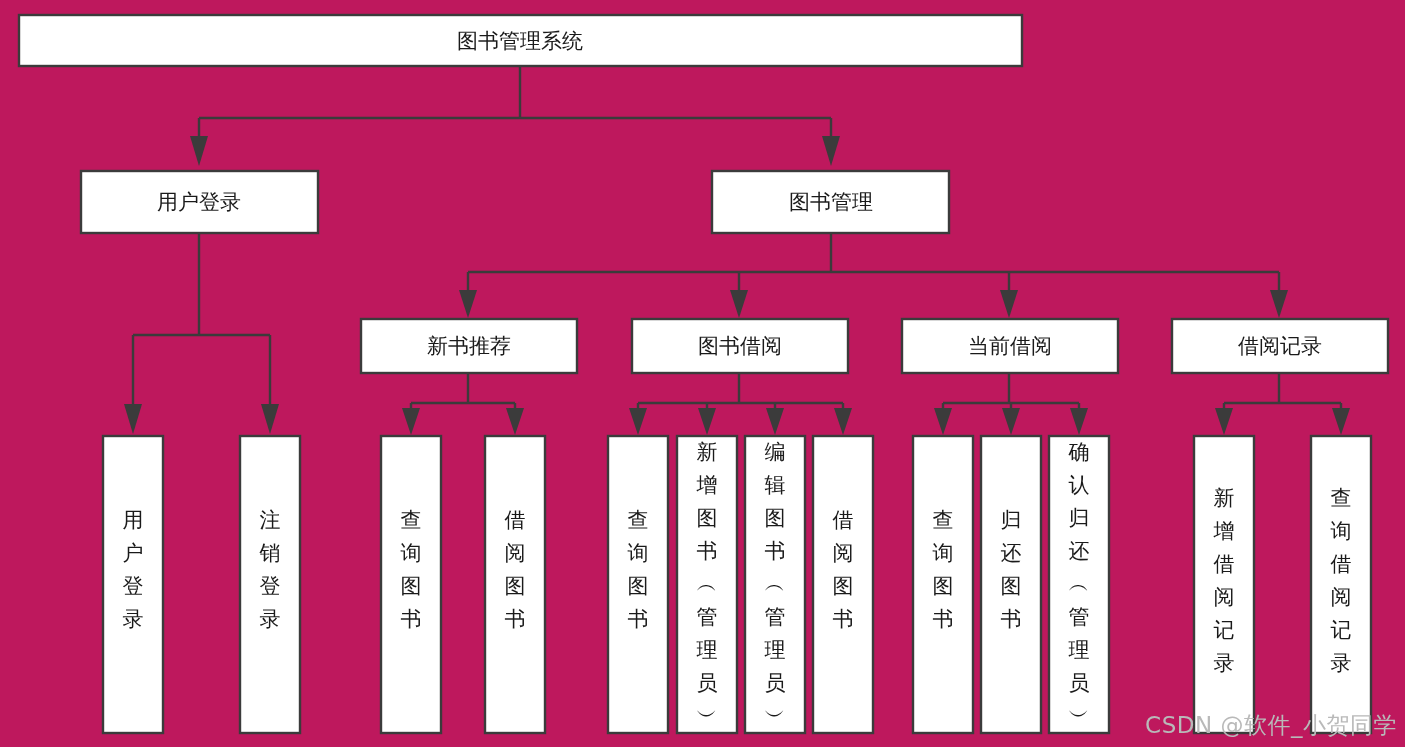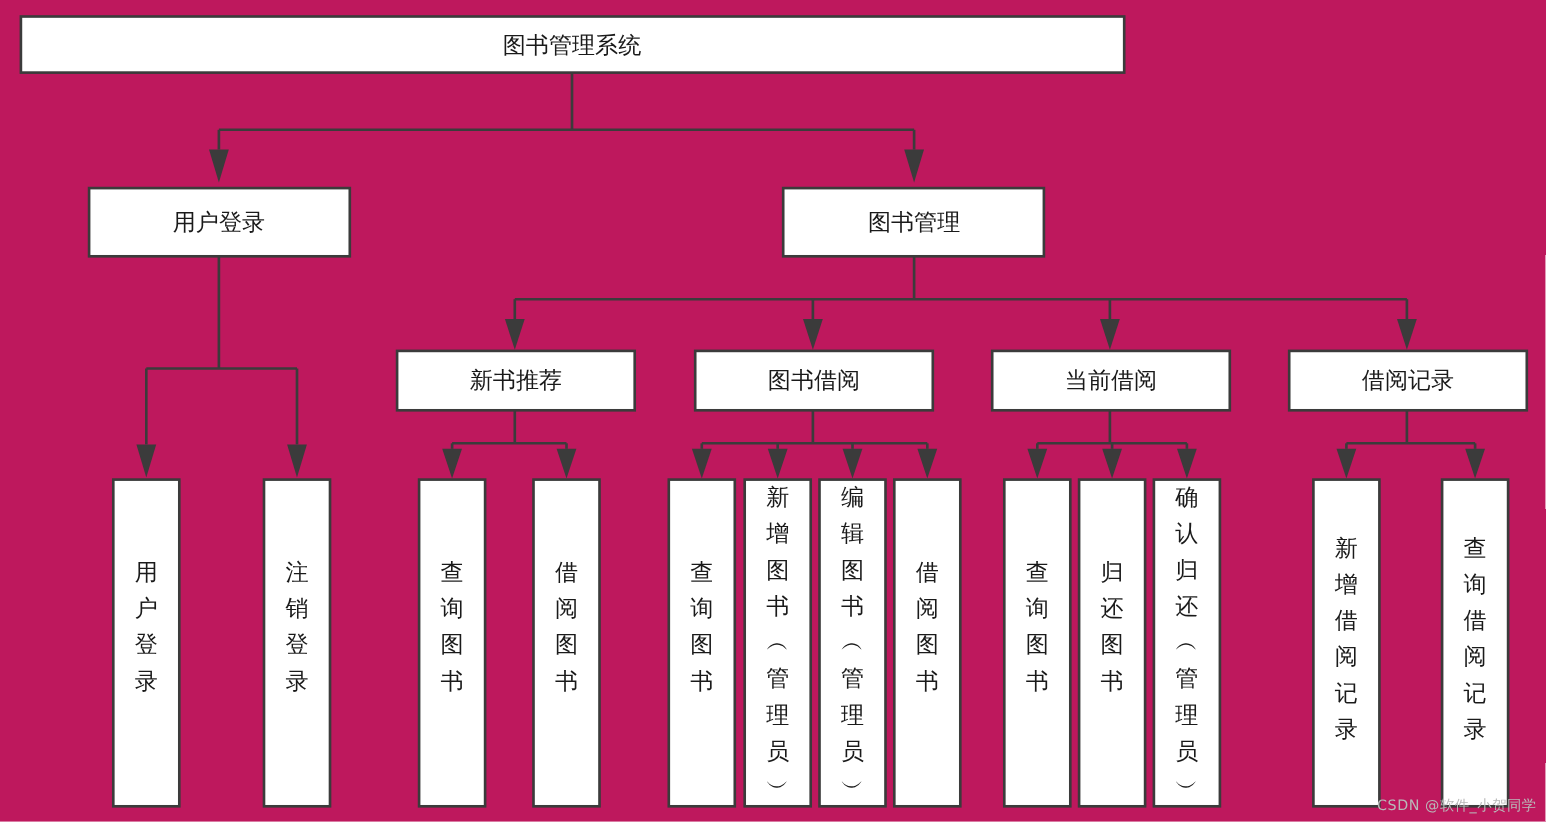--- a/index.html
+++ b/index.html
@@ -53,21 +53,21 @@
     font-family: "DejaVu Sans", "Liberation Sans", sans-serif;
     font-size: 21px;
     text-anchor: middle;
   }
   .watermark {
     position: absolute;
     right: 8px;
     bottom: 6px;
     color: #b9b9b9;
     font-family: "DejaVu Sans", "Liberation Sans", sans-serif;
-    font-size: 13px;
+    font-size: 23px;
     letter-spacing: 0.5px;
     white-space: nowrap;
     user-select: none;
   }
 </style>
 </head>
 <body>
 
 <div id="diagram-root">
 

